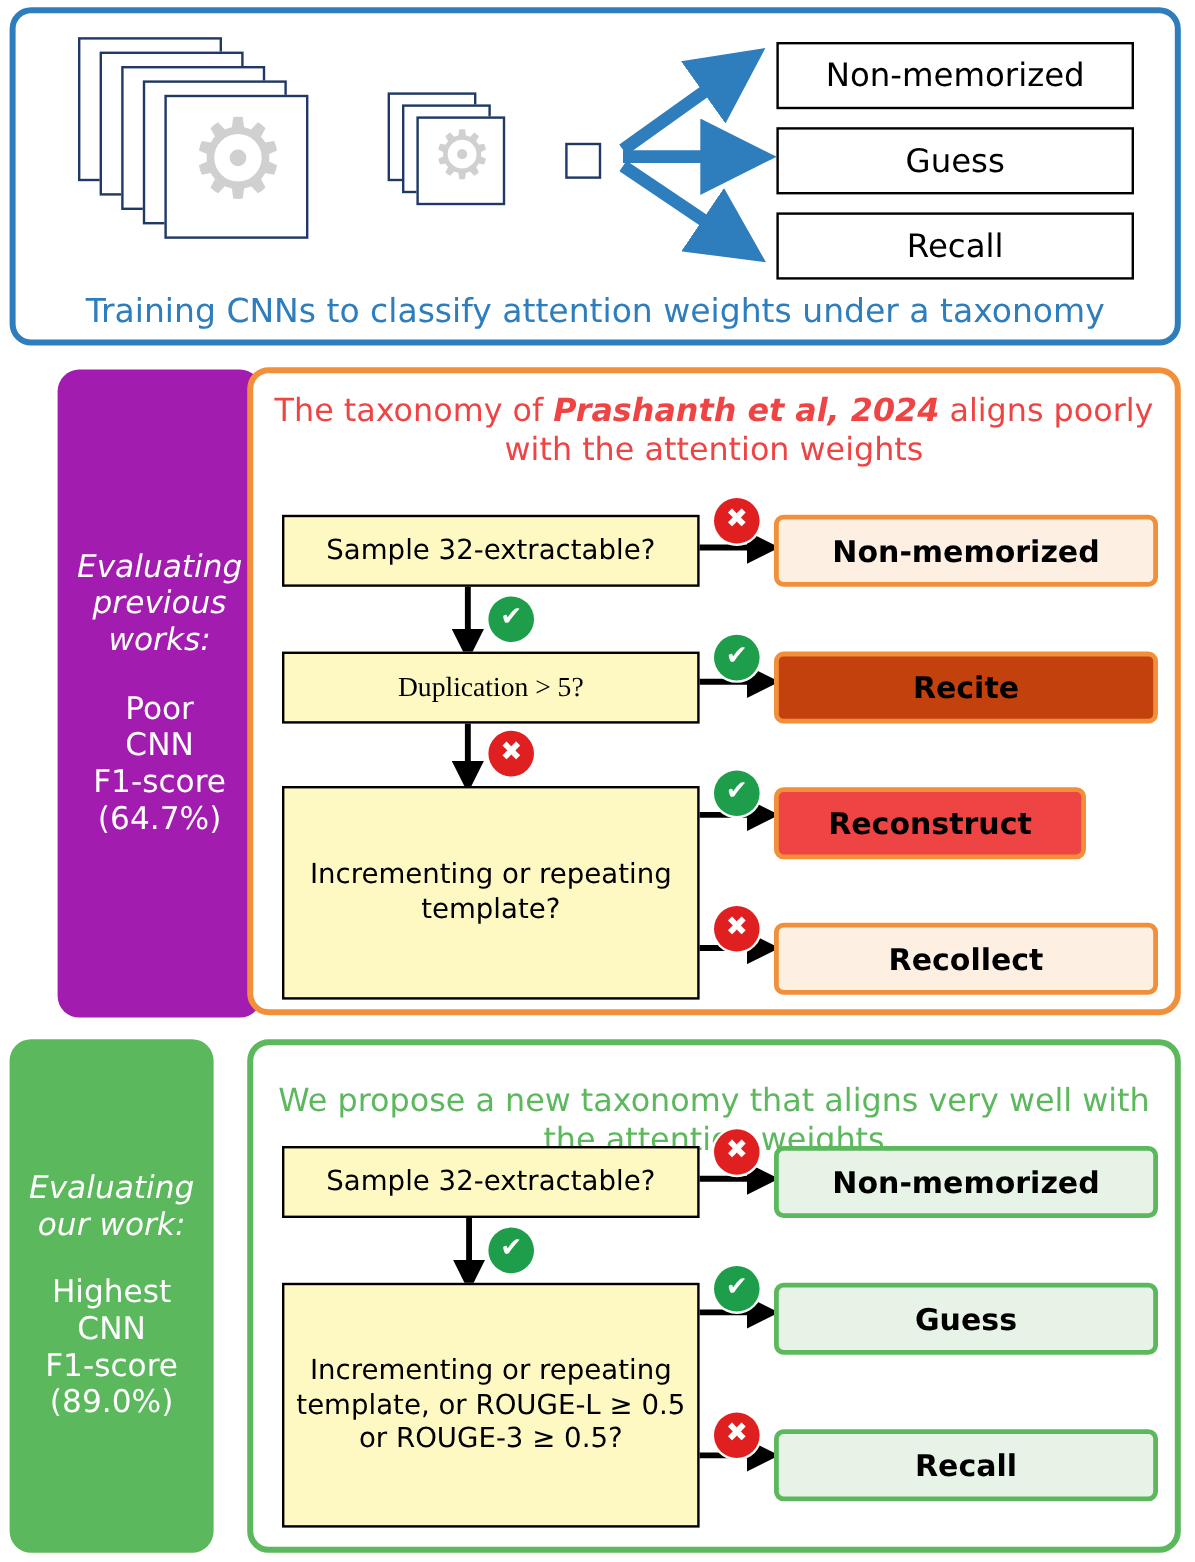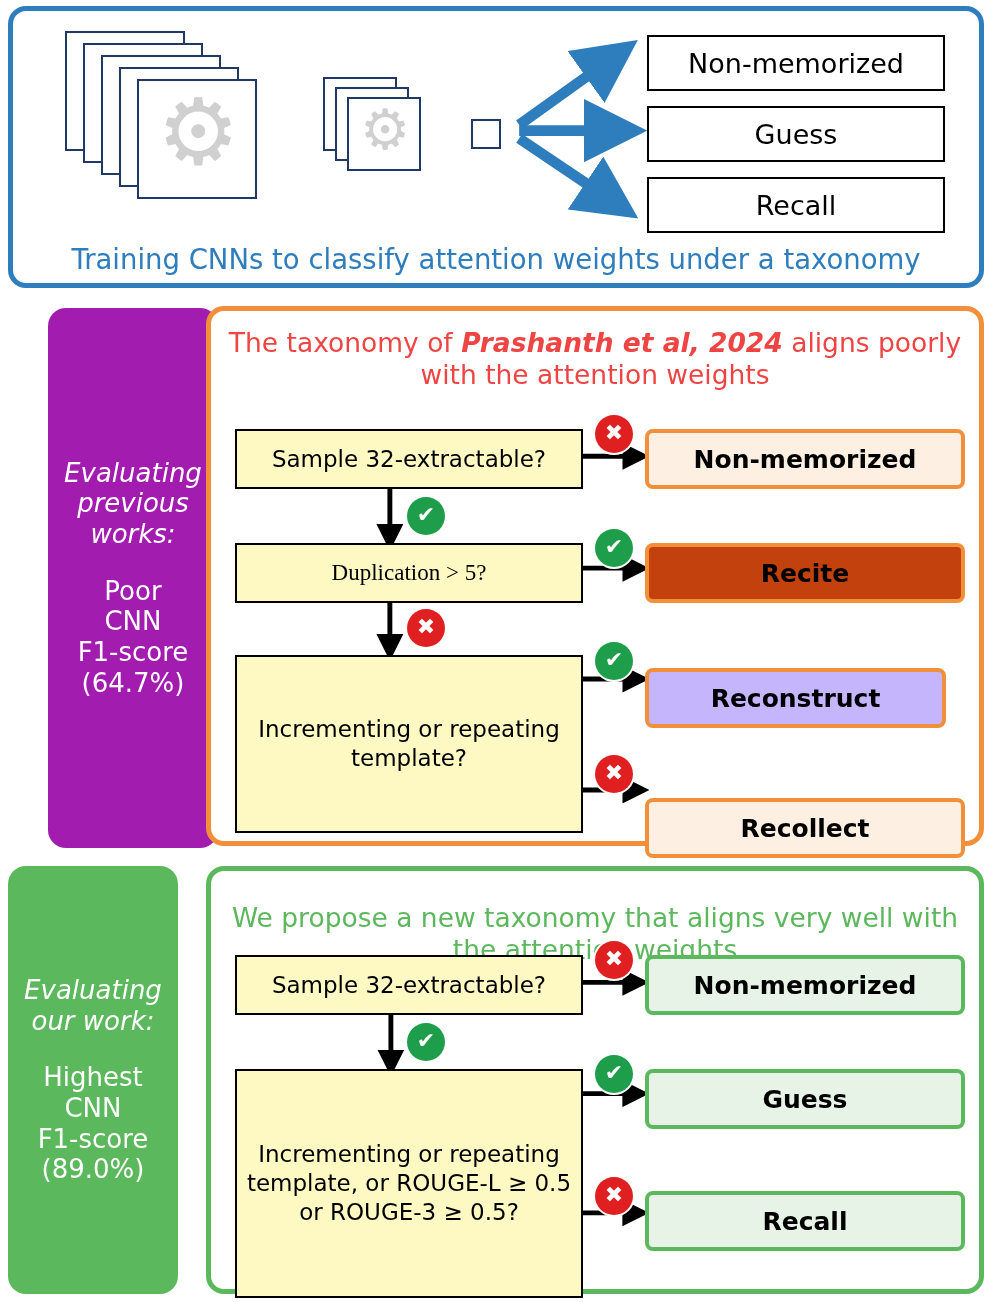--- a/index.html
+++ b/index.html
@@ -256,24 +256,24 @@
     <div class="qbox" style="left:24px; top:344px; width:348px; height:178px; padding:0 18px;">
       <span>Incrementing or repeating template?</span>
     </div>
 
     <div class="rbox" style="left:434px; top:118px; width:320px; height:60px; border:4px solid #F28F3B; background:#FDF0E2;">
       <span>Non-memorized</span>
     </div>
     <div class="rbox" style="left:434px; top:232px; width:320px; height:60px; border:4px solid #F28F3B; background:#c2410c;">
       <span>Recite</span>
     </div>
-    <div class="rbox" style="left:434px; top:345px; width:301px; height:60px; border:4px solid #F28F3B; background:#c4b5fd;margin-top:12px;">
+    <div class="rbox" style="left:434px; top:345px; width:260px; height:60px; border:4px solid #F28F3B; background:#ef4444;">
       <span>Reconstruct</span>
     </div>
-    <div class="rbox" style="left:434px; top:458px; width:320px; height:60px; border:4px solid #F28F3B; background:#FDF0E2;margin-top:29px;">
+    <div class="rbox" style="left:434px; top:458px; width:320px; height:60px; border:4px solid #F28F3B; background:#FDF0E2;">
       <span>Recollect</span>
     </div>
 
     <div class="badge no" style="left:384px; top:104px;">
         <span>✖</span>
       </div>
     <div class="badge yes" style="left:196px; top:186px;">
         <span>✔</span>
       </div>
     <div class="badge yes" style="left:384px; top:218px;">
@@ -310,21 +310,21 @@
       </defs>
       <line x1="370" y1="114" x2="432" y2="114" stroke="#000" stroke-width="5" marker-end="url(#blkhead2)"></line>
       <line x1="180" y1="144" x2="180" y2="198" stroke="#000" stroke-width="5" marker-end="url(#blkhead2)"></line>
       <line x1="370" y1="228" x2="432" y2="228" stroke="#000" stroke-width="5" marker-end="url(#blkhead2)"></line>
       <line x1="370" y1="350" x2="432" y2="350" stroke="#000" stroke-width="5" marker-end="url(#blkhead2)"></line>
     </svg>
 
     <div class="qbox" style="left:24px; top:84px; width:348px; height:60px;">
       <span>Sample 32-extractable?</span>
     </div>
-    <div class="qbox" style="left:24px; top:198px; width:348px; height:229px; padding:0 8px;">
+    <div class="qbox" style="left:24px; top:198px; width:348px; height:204px; padding:0 8px;">
       <span>Incrementing or repeating template, or ROUGE-L ≥ 0.5 or ROUGE-3 ≥ 0.5?</span>
     </div>
 
     <div class="rbox" style="left:434px; top:84px; width:320px; height:60px; border:4px solid #5CB85C; background:#E6F3E6;">
       <span>Non-memorized</span>
     </div>
     <div class="rbox" style="left:434px; top:198px; width:320px; height:60px; border:4px solid #5CB85C; background:#E6F3E6;">
       <span>Guess</span>
     </div>
     <div class="rbox" style="left:434px; top:320px; width:320px; height:60px; border:4px solid #5CB85C; background:#E6F3E6;">

